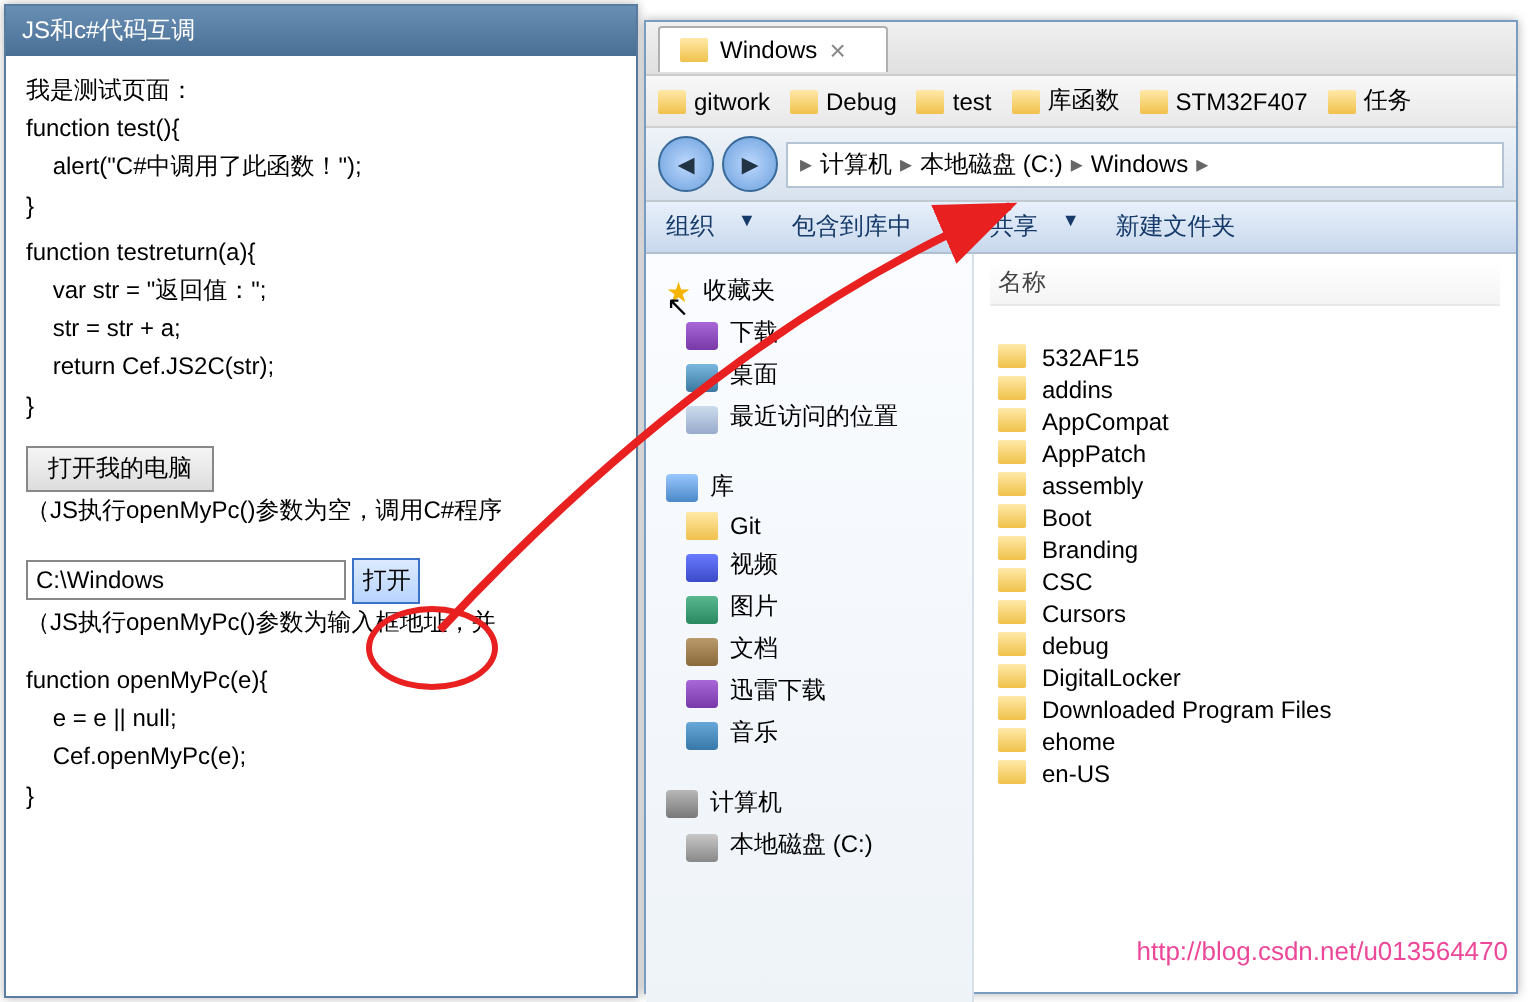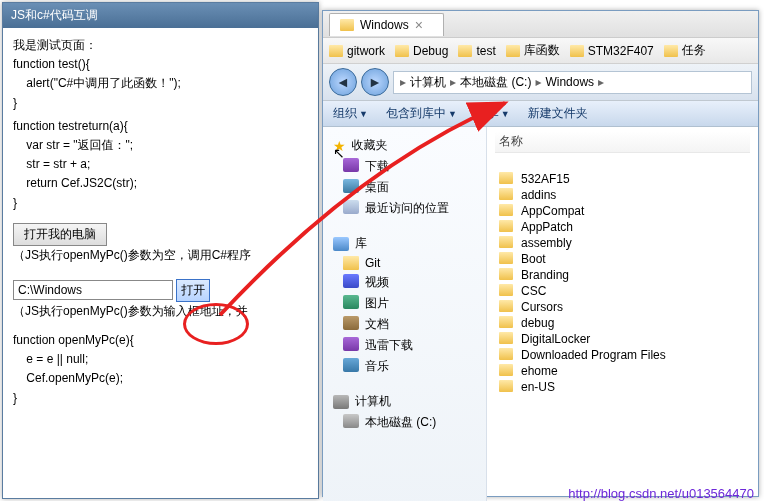--- a/index.html
+++ b/index.html
@@ -16,45 +16,45 @@
 .tab-close{color:#888;font-size:14px;cursor:pointer}
 .folder-icon{width:14px;height:12px;background:linear-gradient(#ffe9a8,#f0c14b);border-radius:1px;display:inline-block}
 .bm-row{background:linear-gradient(#f8f8f8,#e8e8e8);padding:4px 6px;display:flex;gap:10px;border-bottom:1px solid #d0d0d0}
 .bm-item{display:flex;align-items:center;gap:4px;cursor:pointer;font-size:12px}
 .addr-row{background:linear-gradient(#eef3f8,#d8e2ee);padding:4px 6px;display:flex;align-items:center;gap:4px;border-bottom:1px solid #c0c8d0}
 .navbtn{width:26px;height:26px;border-radius:50%;background:radial-gradient(#bcd8ff,#6a9fda);border:1px solid #3a6a9a;display:flex;align-items:center;justify-content:center;color:#234;font-size:14px;cursor:pointer}
 .crumb{display:flex;align-items:center;gap:2px;flex:1;background:#fff;border:1px solid #b4c4d4;padding:2px 6px}
 .crumb span.sep{color:#666}
 .crumb span.seg{padding:0 2px;cursor:pointer}
 .tool-row{background:linear-gradient(#e8f0fb,#c8d8ec);padding:4px 10px;display:flex;gap:18px;color:#153a6a;border-bottom:1px solid #b0c0d0}
-.tool-item{cursor:pointer;display:flex;align-items:center;gap:2px}
+.tool-item{cursor:pointer;display:flex;gap:12px}
 .caret{font-size:9px}
 .main-area{display:flex;height:385px}
 .tree{width:155px;border-right:1px solid #d8e0ea;background:linear-gradient(#fafcff,#eef3f8);padding:6px 4px;overflow:hidden}
-.tree-item{display:flex;align-items:flex-start;gap:6px;padding:2px 4px 2px 16px;cursor:pointer}
+.tree-item{display:flex;align-items:flex-end;gap:6px;padding:2px 4px 2px 16px;cursor:pointer}
 .tree-hdr{padding:4px 4px 2px 6px;display:flex;align-items:center;gap:6px;font-size:12px}
 .icon-sm{width:16px;height:14px;display:inline-block}
 .icon-folder{background:linear-gradient(#ffe9a8,#f0c14b);border-radius:1px}
 .icon-fav{color:#f4b400;font-size:14px}
 .icon-desk{background:linear-gradient(#7ab8e0,#3a78a0);border-radius:2px}
 .icon-recent{background:linear-gradient(#cde,#9ac);border-radius:2px}
 .icon-lib{background:linear-gradient(#9ac8ff,#4a88c8);border-radius:2px}
 .icon-vid{background:linear-gradient(#6a7aff,#3a4ac8);border-radius:2px}
 .icon-pic{background:linear-gradient(#5ab890,#2a8860);border-radius:2px}
 .icon-doc{background:linear-gradient(#ba9a6a,#8a6a3a);border-radius:2px}
 .icon-dl{background:linear-gradient(#a868d8,#7838a8);border-radius:2px}
 .icon-mus{background:linear-gradient(#68a8d8,#3878a8);border-radius:2px}
 .icon-comp{background:linear-gradient(#b8b8b8,#787878);border-radius:2px}
 .icon-disk{background:linear-gradient(#c8c8c8,#888888);border-radius:2px}
 .list{flex:1;padding:4px 8px;overflow:hidden}
 .list-hdr{color:#444;padding:2px 4px;border-bottom:1px solid #e8e8e8;margin-bottom:18px;background:linear-gradient(#fff,#f4f4f4)}
 .list-item{display:flex;align-items:flex-start;gap:8px;padding:1px 4px;cursor:pointer}
 .arrow{position:absolute;pointer-events:none;z-index:100}
 .ring{position:absolute;left:183px;top:303px;width:60px;height:36px;border:3px solid #e82020;border-radius:50%;z-index:99;pointer-events:none}
-.wm{position:absolute;right:10px;bottom:0;color:#6d28d9;font-size:13px}
+.wm{position:absolute;right:10px;bottom:18px;color:#ec4899;font-size:13px}
 .hidden-cursor{position:absolute;left:333px;top:145px;font-size:14px;color:#000;pointer-events:none}
 </style>
 </head>
 <body>
 
 <div class="win left-win">
   <div class="titlebar">
     <span>JS和c#代码互调</span>
   </div>
   <div class="left-body">

